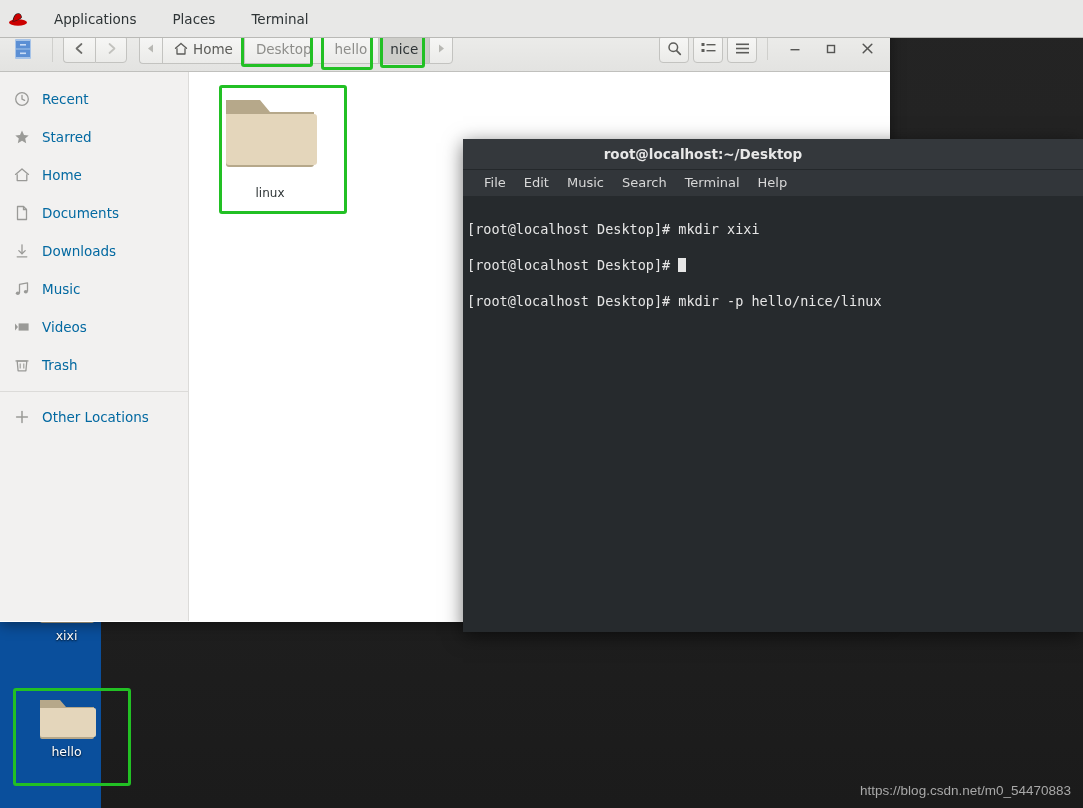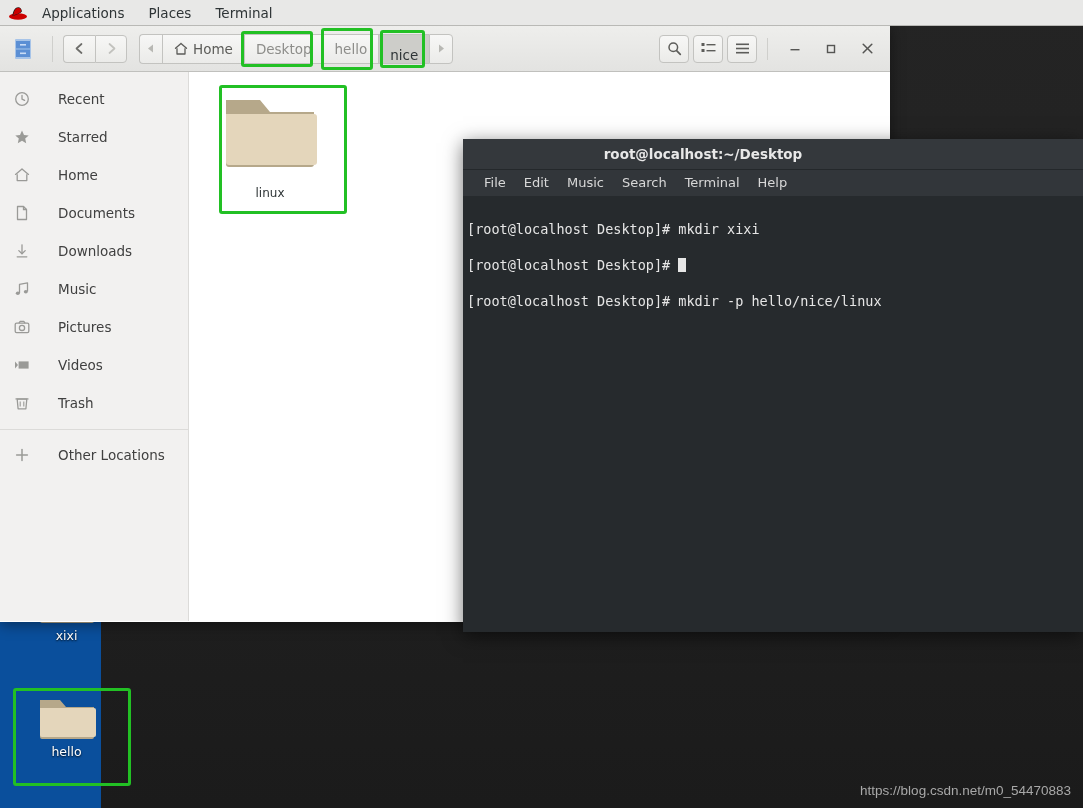--- a/index.html
+++ b/index.html
@@ -35,24 +35,24 @@
     display: block; margin-top: 2px;
     text-shadow: 0 1px 2px rgba(0,0,0,.9);
   }
   #desk-xixi { left: 16px; top: 576px; }
   #desk-hello { left: 16px; top: 692px; }
 
   .folder-ico { display: block; margin: 0 auto; }
 
   
   #top-panel {
-    position: absolute; left: 0; top: 0; width: 1083px; height: 26px;
+    position: absolute; left: 0; top: 0; width: 1083px; height: 38px;
     background: #e8e8e7;
     border-bottom: 1px solid #b9b9b6;
-    display: flex; align-items: center; gap: 0;
+    display: flex; align-items: center; gap: 12px;
     font-size: 13.5px; color: #2e3436;
   }
   #top-panel .pm {
     padding: 0 12px; height: 26px; line-height: 26px; cursor: default;
   }
   #redhat-logo { margin-left: 8px; margin-right: 2px; display:flex; align-items:center; }
 
   
   #files-window {
     position: absolute; left: 0; top: 26px; width: 890px; height: 596px;
@@ -92,21 +92,21 @@
     height: 30px; display: flex; align-items: center; gap: 5px;
     padding: 0 11px;
     border: 1px solid #c3c3c0;
     border-right: none;
     background: linear-gradient(180deg,#f7f7f6 0%,#ebebe9 100%);
     font-size: 13.5px; color: #8d8d8a;
     white-space: nowrap;
   }
   .crumb:first-child { border-radius: 4px 0 0 4px; }
   .crumb.end { border-right: 1px solid #c3c3c0; border-radius: 0 4px 4px 0; }
-  .crumb.active { background: #cdcdc9; color: #2e3436; align-items: flex-end; }
+  .crumb.active { background: #cdcdc9; color: #2e3436; }
   .crumb.arrow { padding: 0 7px; color: #b8b8b4; }
   .crumb.home { color: #5c5c59; }
 
   
   #hdr-right {
     margin-left: auto; display: flex; align-items: center; padding-right: 6px;
   }
   .iconbtn {
     width: 30px; height: 28px; margin-left: 4px;
     border: 1px solid #c3c3c0; border-radius: 4px;
@@ -125,22 +125,22 @@
 
   
   #sidebar {
     width: 189px; height: 549px;
     background: #f2f1f0;
     border-right: 1px solid #dcdbd9;
     padding-top: 8px;
   }
   .side-item {
     height: 38px; display: flex; align-items: center;
-    padding-left: 14px; gap: 28px;
-    font-size: 13.5px; color: #404040;
+    padding-left: 14px; gap: 12px;
+    font-size: 13.5px; color: #0369a1;
   }
   .side-item .sico {
     width: 16px; height: 16px; display: flex; align-items: center; justify-content: center;
     color: #9a9a97;
   }
   #side-divider { height: 1px; background: #dcdbd9; margin: 7px 0 6px 0; }
 
   
   #file-area { flex: 1; background: #ffffff; position: relative; padding: 18px 0 0 26px; }
   .file-item { width: 110px; text-align: center; }
@@ -390,30 +390,20 @@
         <span class="sico">
           <svg width="16" height="16" viewBox="0 0 16 16">
             <path d="M5.5 12 V3.4 l8 -1.6 V10.4" fill="none" stroke="#9a9a97" stroke-width="1.3" stroke-linejoin="round"></path>
             <ellipse cx="3.8" cy="12.3" rx="2" ry="1.7" fill="#9a9a97"></ellipse>
             <ellipse cx="11.8" cy="10.7" rx="2" ry="1.7" fill="#9a9a97"></ellipse>
           </svg>
         </span>
         <span>Music</span>
       </div>
 
-      <div class="side-item">
-        <span class="sico">
-          <svg width="16" height="16" viewBox="0 0 16 16">
-            <rect x="1.2" y="4.2" width="13.6" height="9.4" rx="1.4" fill="none" stroke="#9a9a97" stroke-width="1.3"></rect>
-            <path d="M5 4.2 L6.2 2.4 h3.6 L11 4.2" fill="none" stroke="#9a9a97" stroke-width="1.3" stroke-linejoin="round"></path>
-            <circle cx="8" cy="8.9" r="2.6" fill="none" stroke="#9a9a97" stroke-width="1.3"></circle>
-          </svg>
-        </span>
-        <span>Pictures</span>
-      </div>
 
       <div class="side-item">
         <span class="sico">
           <svg width="16" height="16" viewBox="0 0 16 16">
             <polygon points="1,4.5 1,11.5 4,8" fill="#9a9a97"></polygon>
             <rect x="4.6" y="4.4" width="10" height="7.2" fill="#9a9a97"></rect>
           </svg>
         </span>
         <span>Videos</span>
       </div>

